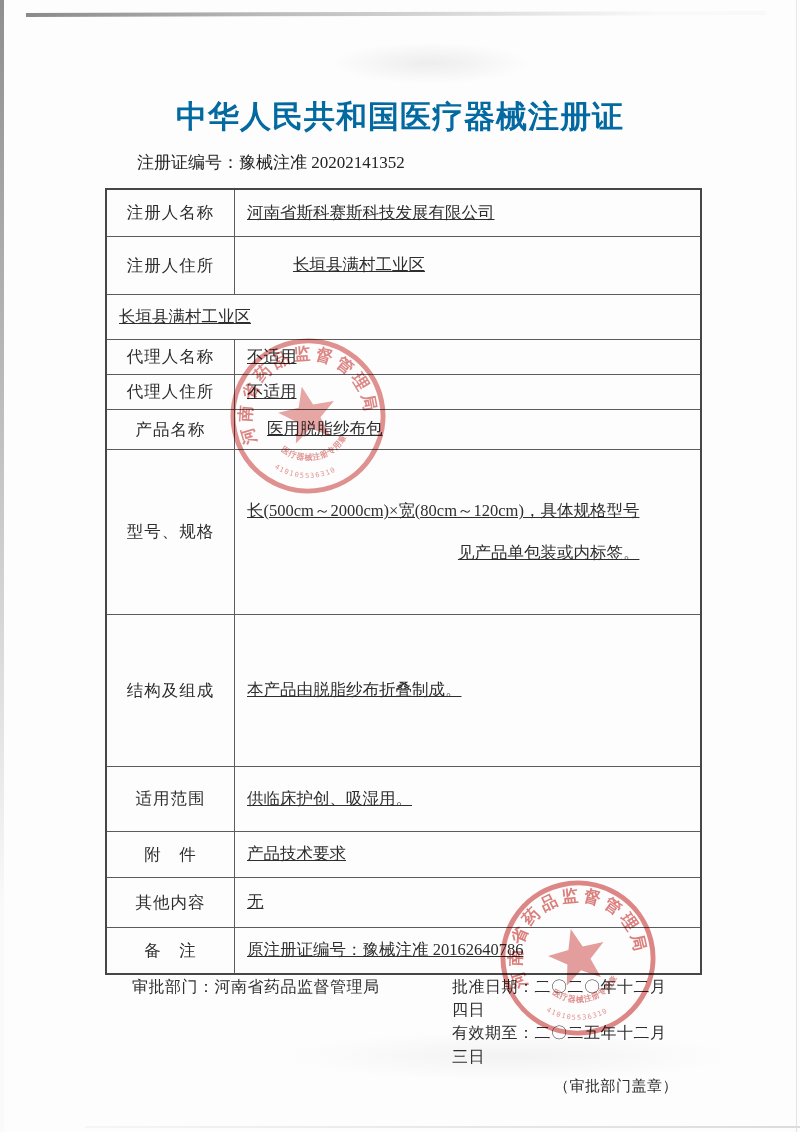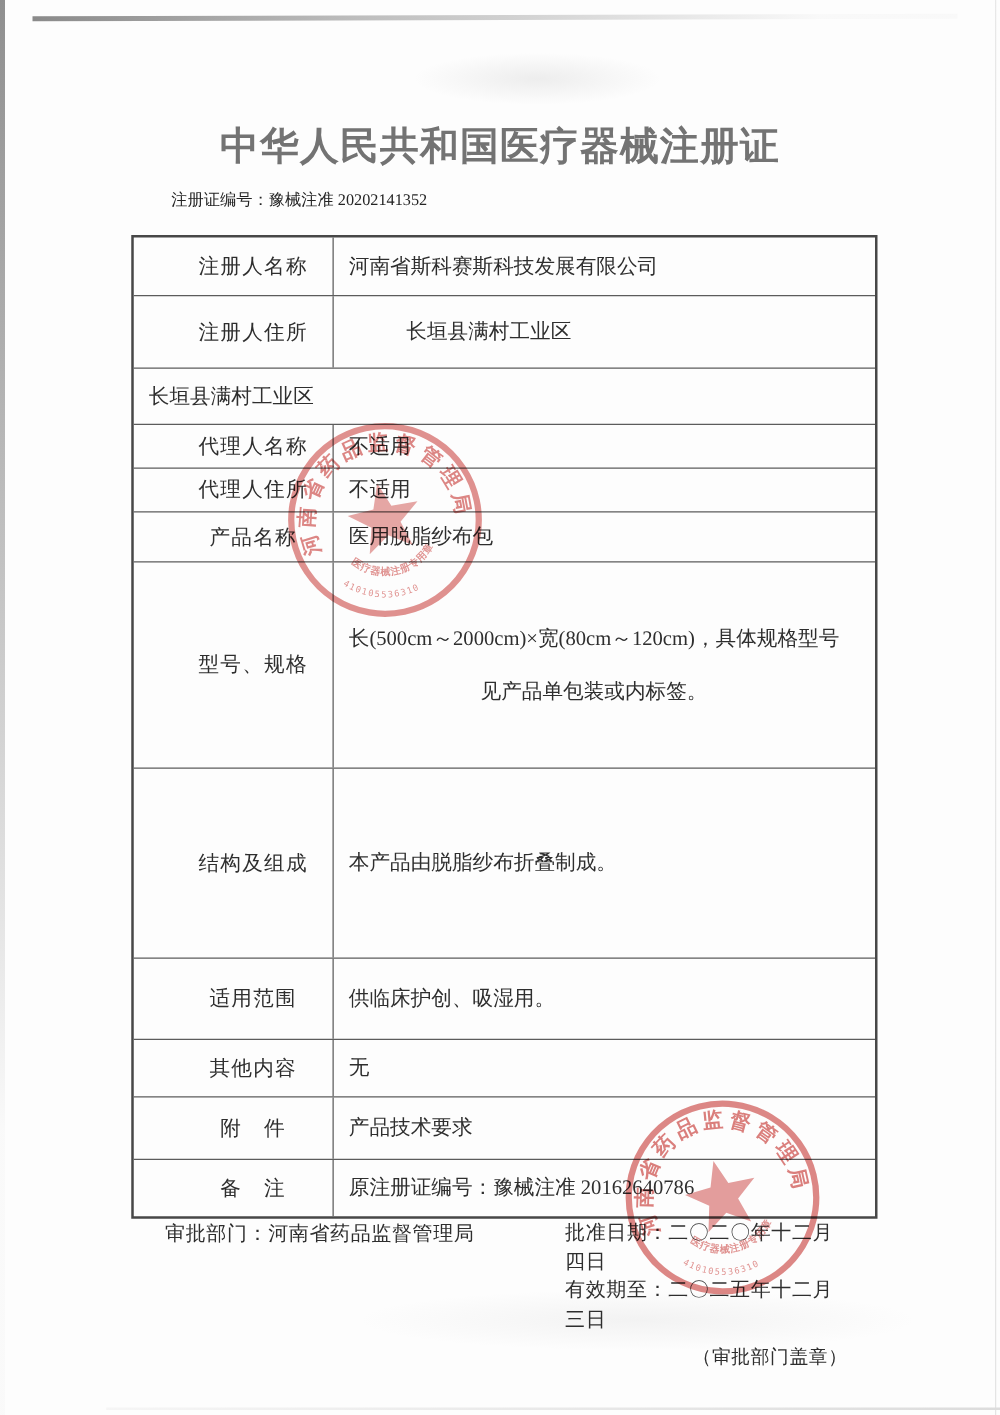--- a/index.html
+++ b/index.html
@@ -35,54 +35,54 @@
   }
   .smudge-bottom {
     position: absolute; left: 290px; top: 1032px; width: 440px; height: 48px;
     background: radial-gradient(ellipse at center, rgba(150,150,150,0.10), rgba(150,150,150,0) 72%);
   }
   
   .doc-title {
     position: absolute; top: 96px; left: 0; width: 100%;
     text-align: center;
     font-size: 31px; font-weight: 700; letter-spacing: 1px;
-    color: #737373;
+    color: #0369a1;
   }
   .reg-line {
     position: absolute; top: 151px; left: 137px;
-    font-size: 13px; color: #242424;
+    font-size: 17px; color: #242424;
   }
   
   .cert-table {
     position: absolute; left: 105px; top: 188px; width: 597px;
     border: 2px solid #474747;
     box-sizing: border-box;
     background: transparent;
   }
   .trow { display: flex; border-bottom: 1px solid #5c5c5c; box-sizing: border-box; }
   .trow:last-child { border-bottom: none; }
   .cell { display: flex; align-items: center; box-sizing: border-box; font-size: 16.5px; }
   .cell.label {
     width: 128px; flex: 0 0 128px;
     justify-content: center; text-align: center;
     border-right: 1px solid #5c5c5c;
     letter-spacing: 1px;
-    margin-left: 32px;
   }
   .cell.value {
     flex: 1 1 auto; padding-left: 12px; padding-right: 4px;
     white-space: pre-line; line-height: 2.55;
-    text-align: center;
+    text-align: right;
+    text-decoration: underline;
   }
   .trow:nth-child(1)  { height: 47px; }
   .trow:nth-child(2)  { height: 58px; gap: 46px; }
   .trow:nth-child(3)  { height: 45px; }
   .trow:nth-child(4)  { height: 35px; }
   .trow:nth-child(5)  { height: 35px; }
-  .trow:nth-child(6)  { height: 40px; }
+  .trow:nth-child(6)  { height: 40px; gap: 20px; }
   .trow:nth-child(7)  { height: 165px; }
   .trow:nth-child(8)  { height: 152px; }
   .trow:nth-child(9)  { height: 65px; }
   .trow:nth-child(10) { height: 46px; }
   .trow:nth-child(11) { height: 50px; }
   .trow:nth-child(12) { height: 45px; }
   
   .footer-left {
     position: absolute; left: 132px; top: 977px;
     font-size: 16px; letter-spacing: 0.5px;
@@ -147,26 +147,26 @@
   </div>
   <div class="trow">
     <div class="cell label">结构及组成</div>
     <div class="cell value">本产品由脱脂纱布折叠制成。</div>
   </div>
   <div class="trow">
     <div class="cell label">适用范围</div>
     <div class="cell value">供临床护创、吸湿用。</div>
   </div>
   <div class="trow">
+    <div class="cell label">附　件</div>
+    <div class="cell value">产品技术要求</div>
+  </div>
+  <div class="trow">
     <div class="cell label">其他内容</div>
     <div class="cell value">无</div>
-  </div>
-  <div class="trow">
-    <div class="cell label">附　件</div>
-    <div class="cell value">产品技术要求</div>
   </div>
   <div class="trow">
     <div class="cell label">备　注</div>
     <div class="cell value">原注册证编号：豫械注准 20162640786</div>
   </div>
 </div>
 
 <div class="footer-left"><span>审批部门：</span><span>河南省药品监督管理局</span></div>
 
 <div class="footer-right">

